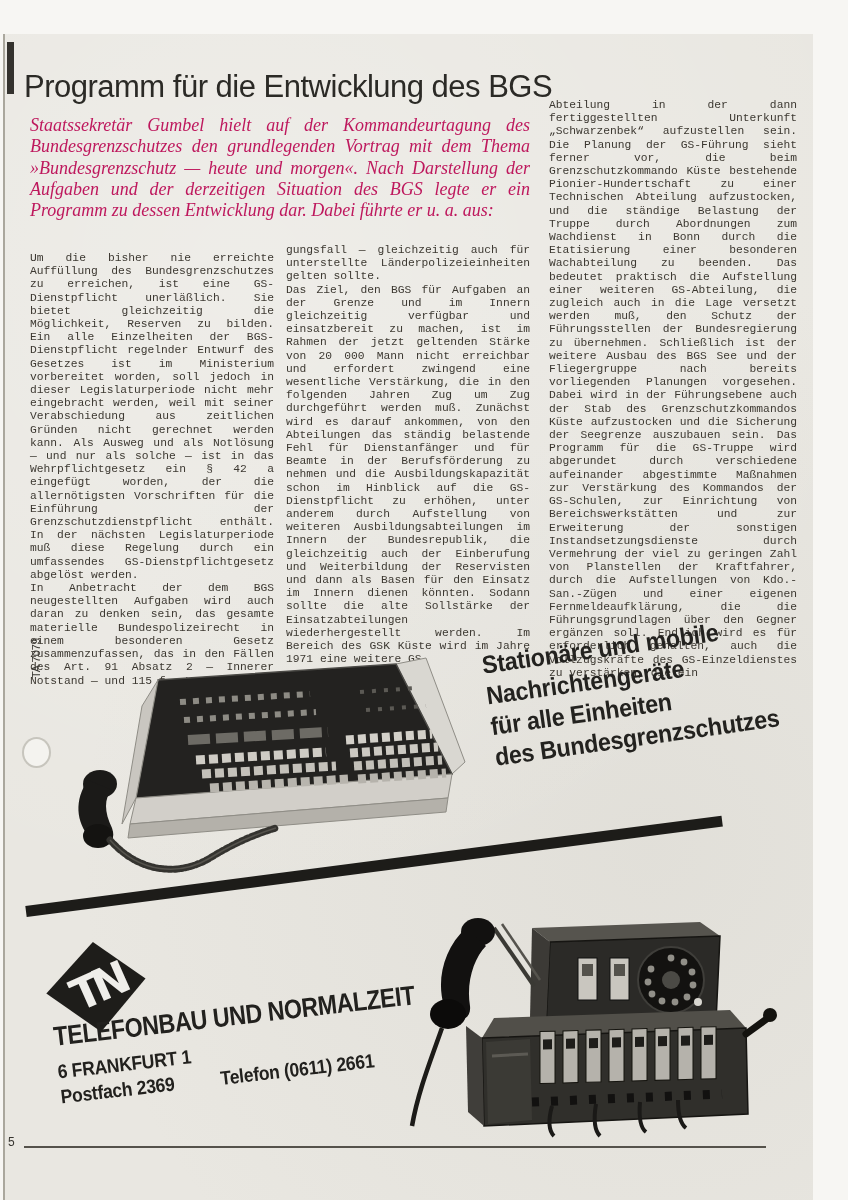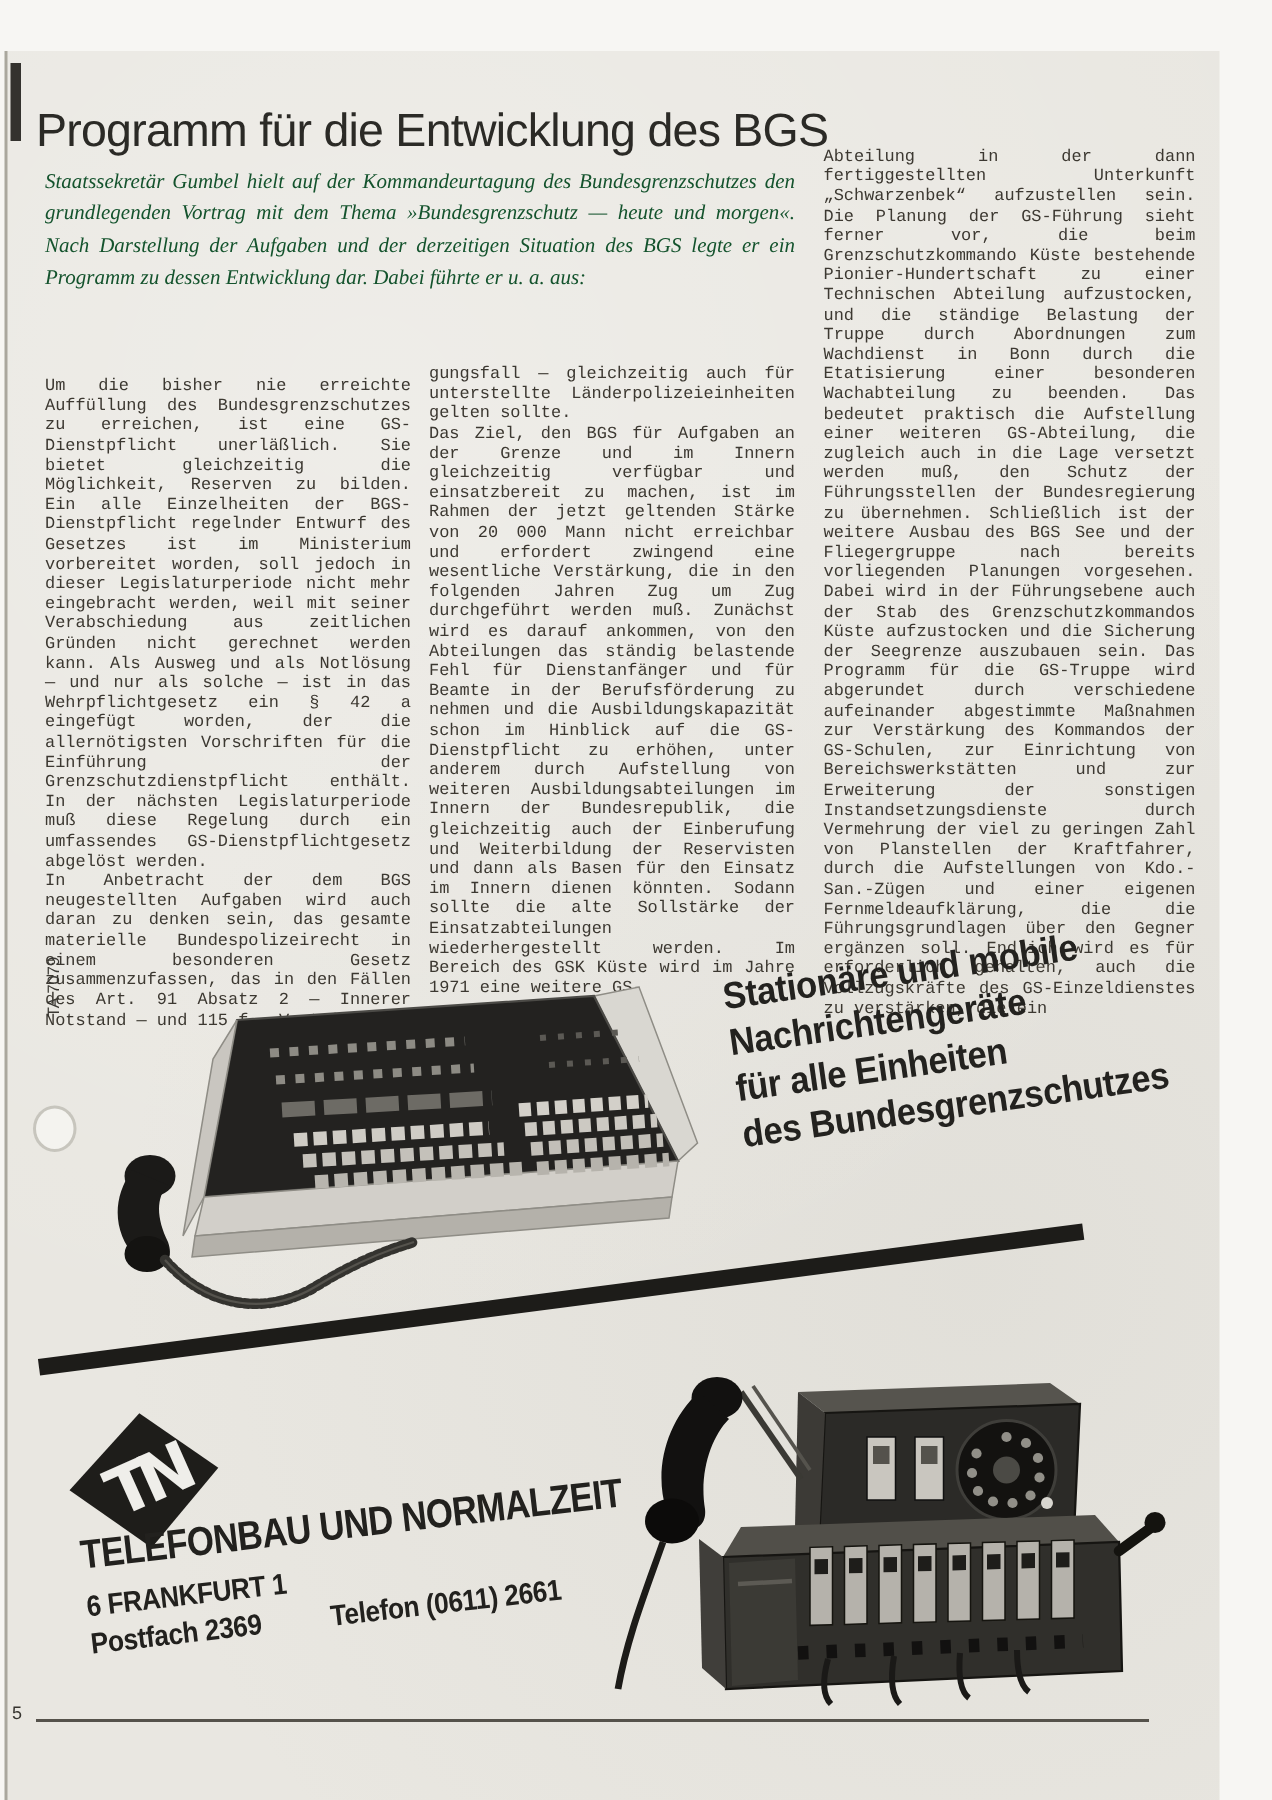--- a/index.html
+++ b/index.html
@@ -17,21 +17,21 @@
   }
   .left-scan-line{position:absolute;left:3px;top:34px;width:2px;height:1166px;background:#aaa79d;}
   .title-bar-mark{position:absolute;left:7px;top:42px;width:7px;height:52px;background:#34322e;}
   .headline{
     position:absolute;left:24px;top:48px;width:740px;
     font-family:"Liberation Sans", sans-serif;font-weight:normal;
     font-size:31px;letter-spacing:-.5px;color:#2b2a26;
   }
   .intro{
     position:absolute;left:30px;top:97px;width:500px;
-    font-style:italic;font-size:14px;line-height:21.3px;color:#14532d;
+    font-style:italic;font-size:18px;line-height:21.3px;color:#be185d;
     text-align:justify;
   }
   .col{
     position:absolute;width:244px;
     font-size:11.3px;line-height:13.2px;color:#3c3831;
     text-align:justify;white-space:pre-line;font-family:Liberation Mono, monospace;
   }
   .col1{left:30px;top:252px;}
   .col2{left:286px;top:244px;}
   .col3{left:549px;top:99px;width:248px;}

